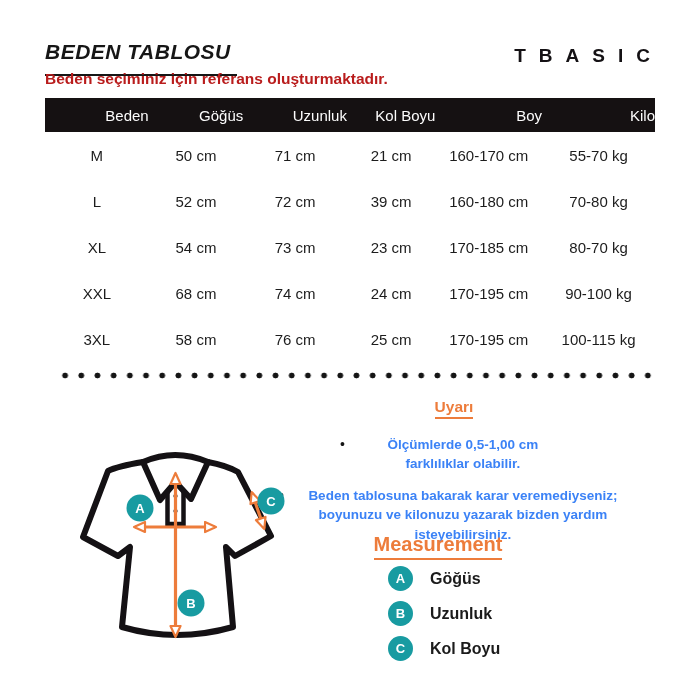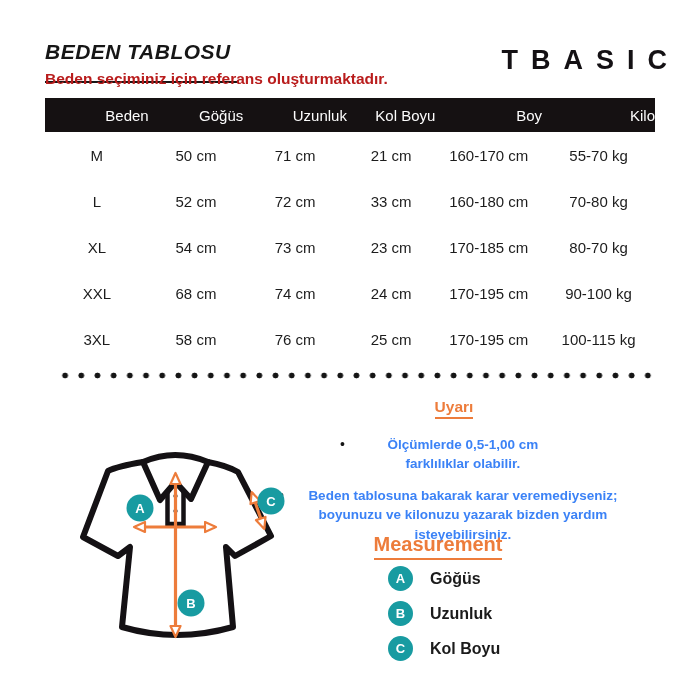--- a/index.html
+++ b/index.html
@@ -6,30 +6,30 @@
   html,body { background:#ffffff; }
   .page {
     position:relative; width:700px; height:700px; background:#ffffff;
     font-family:"Liberation Sans", sans-serif; color:#1b1b1b; overflow:hidden;
   }
 
   
   .page-title {
     position:absolute; left:45px; top:40px;
     font-size:21px; font-weight:700; font-style:italic; letter-spacing:.5px;
-    color:#161616; border-bottom:2.5px solid #161616; padding-bottom:17px; padding-right:6px;
+    color:#161616; border-bottom:2.5px solid #161616; padding-bottom:10px; padding-right:6px;
     display:inline-block;
   }
   .page-subtitle {
     position:absolute; left:45px; top:70px;
     font-size:15.5px; font-weight:700; color:#b91c1c;
   }
   .brand-logo {
-    position:absolute; right:20px; top:45px;
-    font-size:27px; font-weight:700; letter-spacing:13px; color:#141114;
+    position:absolute; right:37px; top:45px;
+    font-size:19px; font-weight:700; letter-spacing:13px; color:#141114;
   }
 
   
   table.size-table {
     position:absolute; left:45px; top:98px; width:610px;
     border-collapse:collapse; table-layout:fixed;
   }
   table.size-table thead th {
     background:#151112; color:#fcfcfc; font-weight:400; font-size:15px;
     height:34px; text-align:right; padding:0;
@@ -109,21 +109,21 @@
           <td>50 cm</td>
           <td>71 cm</td>
           <td>21 cm</td>
           <td>160-170 cm</td>
           <td>55-70 kg</td>
         </tr>
         <tr>
           <td>L</td>
           <td>52 cm</td>
           <td>72 cm</td>
-          <td>33 cm</td>
+          <td>39 cm</td>
           <td>160-180 cm</td>
           <td>70-80 kg</td>
         </tr>
         <tr>
           <td>XL</td>
           <td>54 cm</td>
           <td>73 cm</td>
           <td>23 cm</td>
           <td>170-185 cm</td>
           <td>80-70 kg</td>

